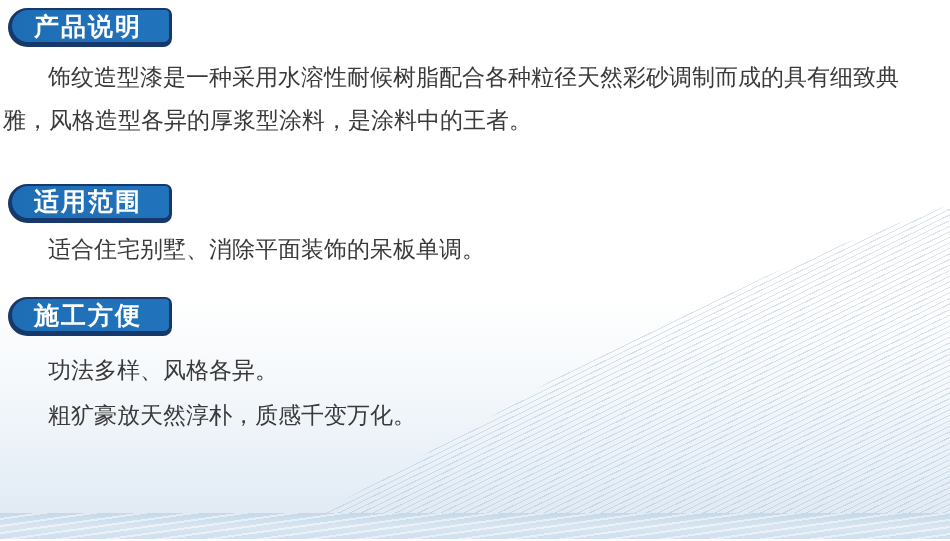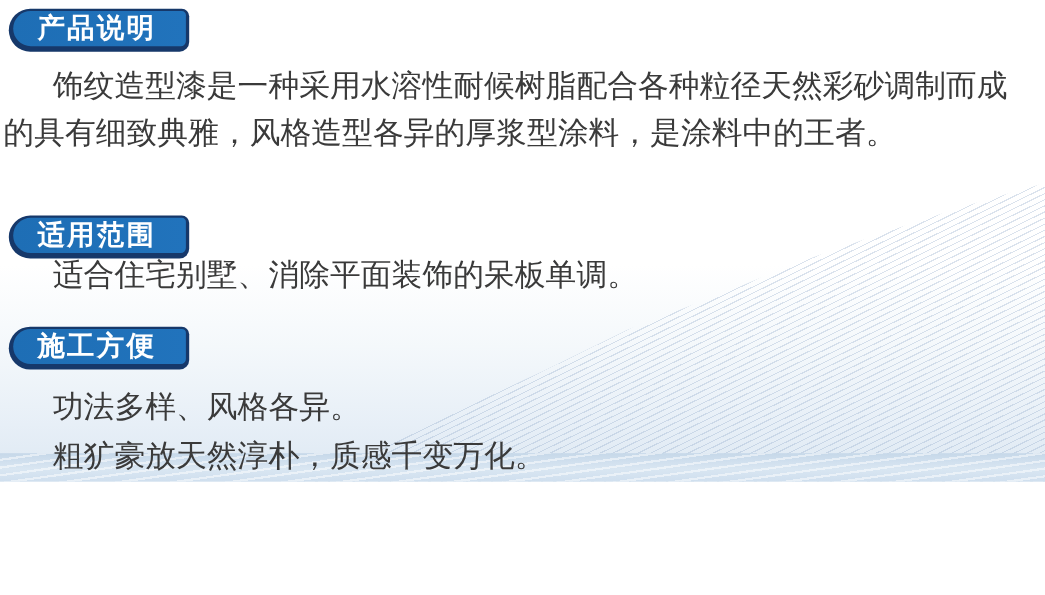--- a/index.html
+++ b/index.html
@@ -1,21 +1,21 @@
 <!DOCTYPE html>
 <html><head>
 <meta charset="utf-8">
 <style>
   html, body { margin: 0; padding: 0; background: #ffffff; }
   * { box-sizing: border-box; }
 
   .canvas {
     position: relative;
     width: 950px;
-    height: 438px;
+    height: 539px;
     overflow: hidden;
     font-family: "Liberation Sans", "DejaVu Sans", sans-serif;
     background: linear-gradient(180deg,
       #ffffff 0%,
       #ffffff 55%,
       #f4f8fb 72%,
       #e7eff7 88%,
       #dde8f2 100%);
   }
 
@@ -71,33 +71,33 @@
     line-height: 32px;
     padding-left: 22px;
     white-space: nowrap;
   }
 
   .body-text {
     position: absolute;
     left: 0;
     width: 950px;
     color: #3a3a3a;
-    font-size: 28px;
+    font-size: 23px;
     line-height: 43px;
     padding: 0 16px 0 3px;
   }
   .body-text p {
     margin: 0;
     text-indent: 45px;
   }
   .features { line-height: 44.5px; }
 
   .sec1-head { top: 8px; }
   .p1 { top: 56px; }
-  .sec2-head { top: 196px; }
+  .sec2-head { top: 184px; font-family: Liberation Serif, serif; }
   .p2 { top: 228px; }
   .sec3-head { top: 297px; }
   .features { top: 348px; }
 </style>
 </head>
 <body>
 
 <div class="canvas">
 
   <div class="swoosh"></div>

